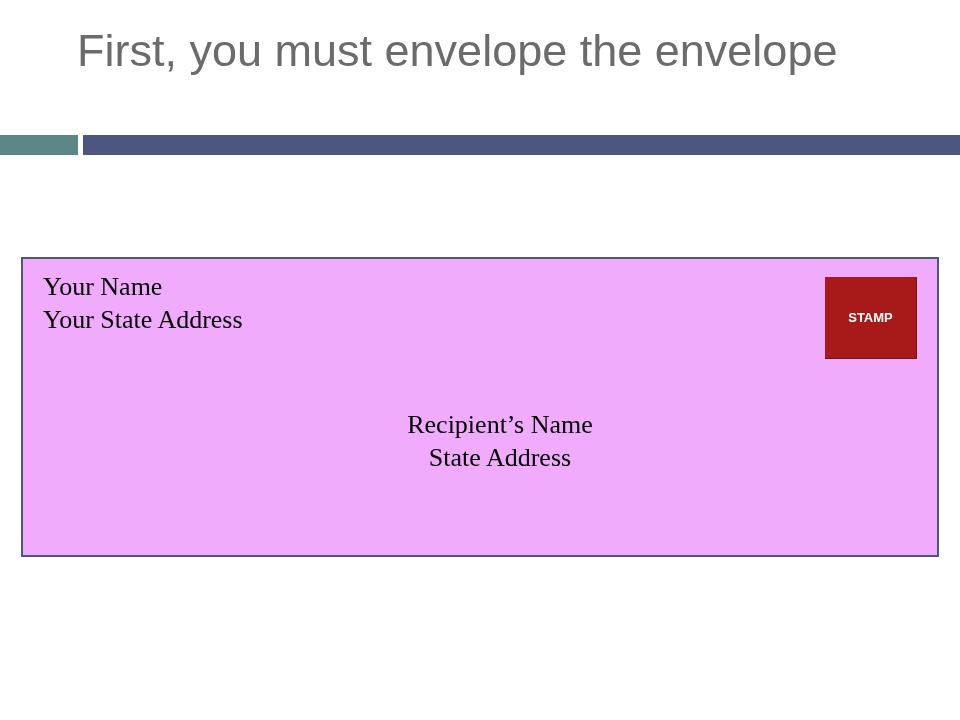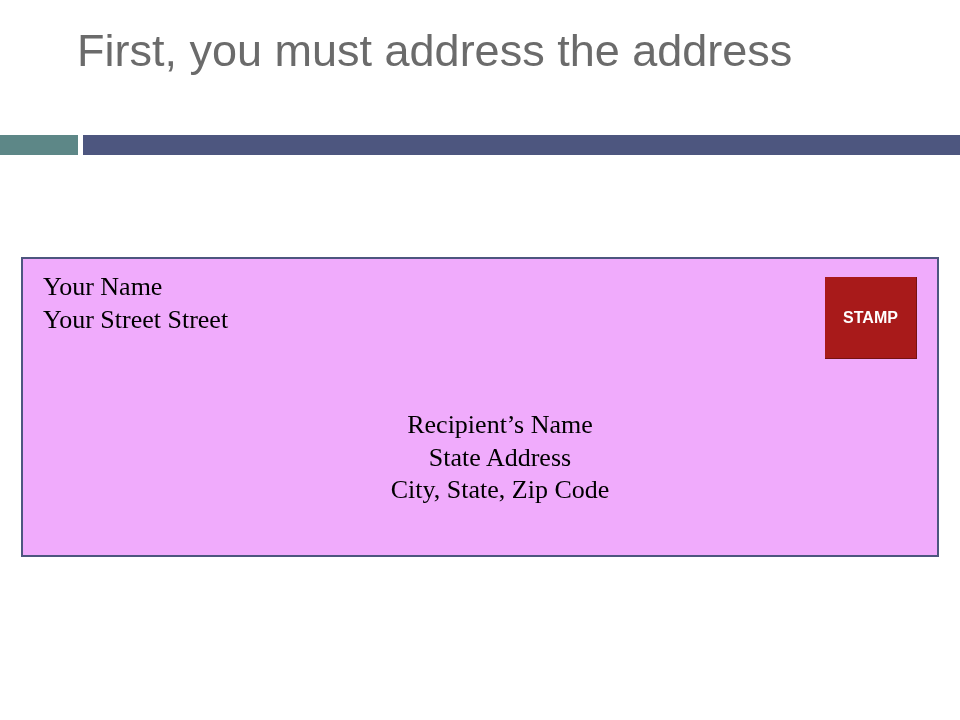--- a/index.html
+++ b/index.html
@@ -71,46 +71,45 @@
     }
     .stamp {
       position: absolute;
       top: 18px;
       right: 20px;
       width: 92px;
       height: 82px;
       background: #a81a1a;
       color: #ffffff;
       font-family: Arial, sans-serif;
-      font-size: 16px;
+      font-size: 13px;
       font-weight: bold;
       text-align: center;
       display: flex;
       align-items: center;
       justify-content: center;
       border-right: 1px solid rgba(0,0,0,0.3);
       border-bottom: 1px solid rgba(0,0,0,0.3);
     }
   </style>
 </head>
 <body>
 
-<h1 class="title">First, you must address the address</h1>
+<h1 class="title">First, you must envelope the envelope</h1>
 
 <div class="decorative-bar">
   <div class="teal-segment"></div>
   <div class="navy-segment"></div>
 </div>
 
 <div class="envelope">
   <div class="return-address">
     <div>Your Name</div>
-    <div>Your Street Street</div>
+    <div>Your State Address</div>
   </div>
   <div class="recipient-address">
     <div>Recipient’s Name</div>
     <div>State Address</div>
-    <div>City, State, Zip Code</div>
   </div>
   <div class="stamp">
     <span>STAMP</span>
   </div>
 </div>
 
 </body></html>

